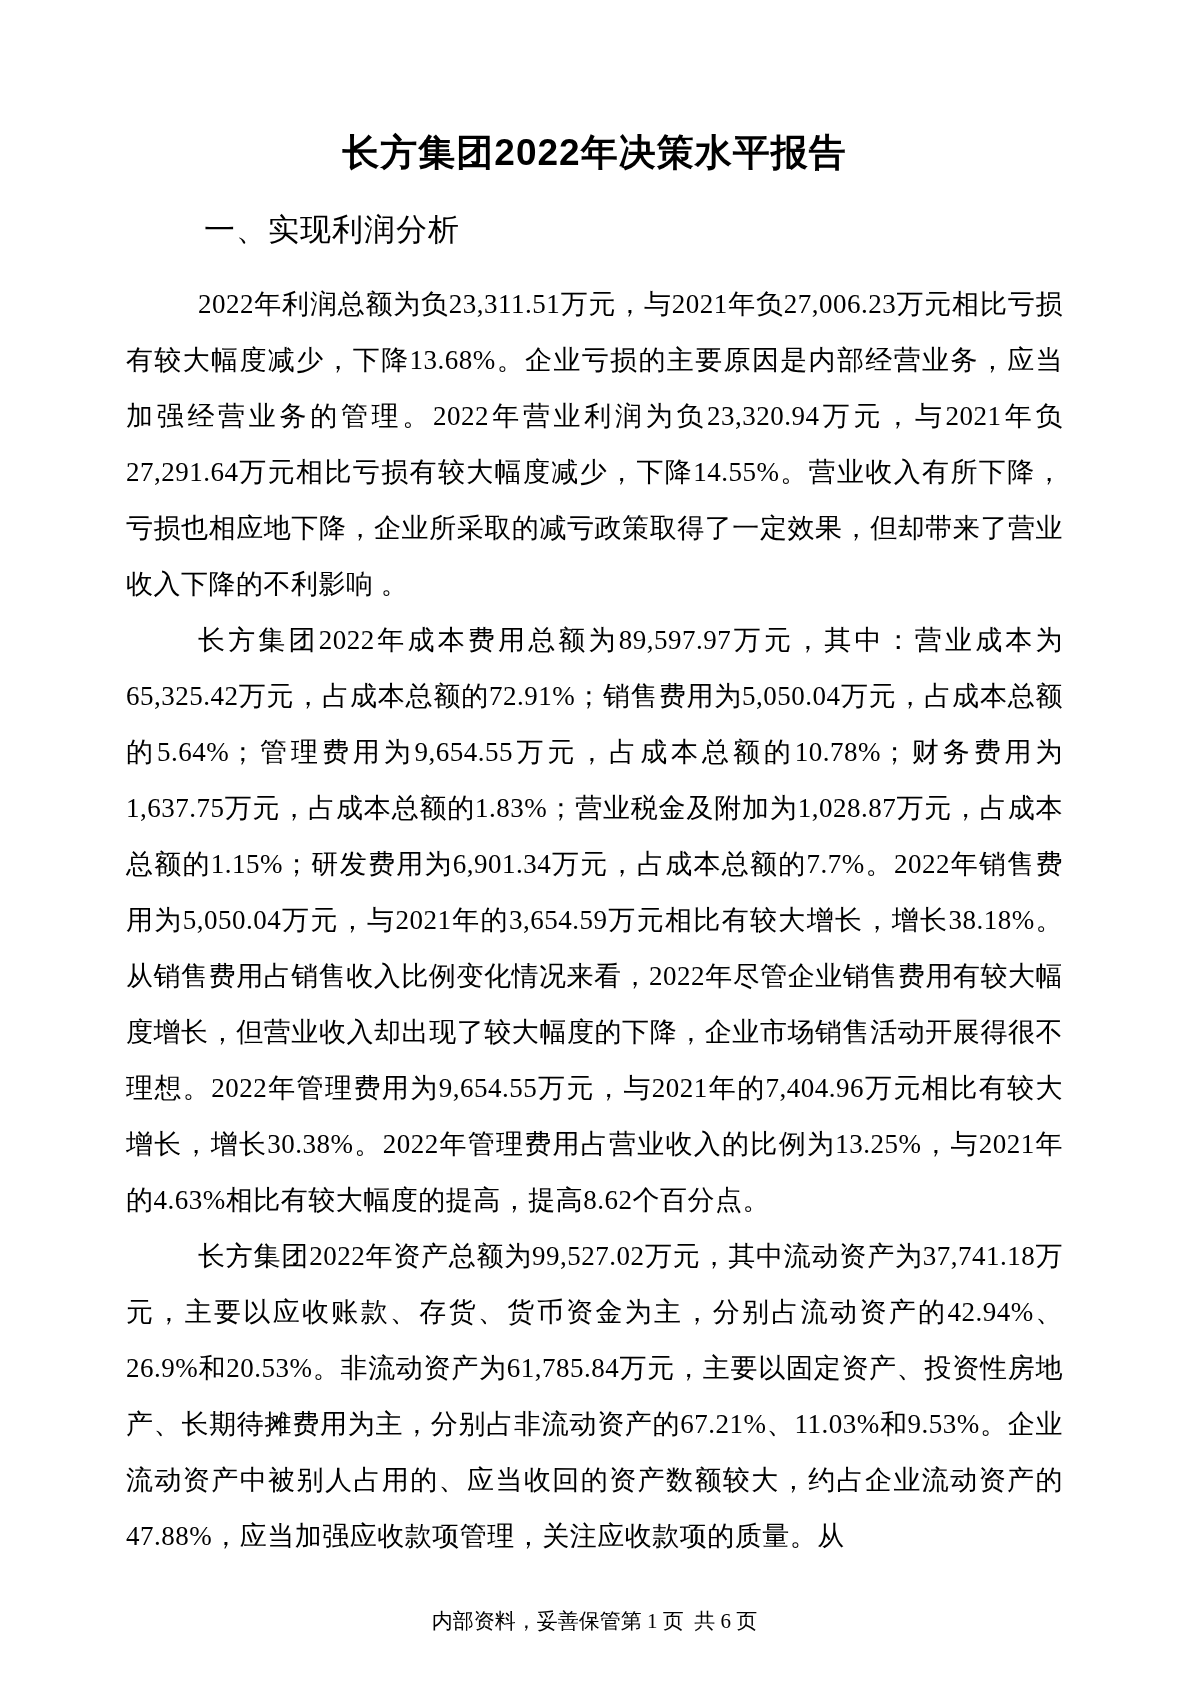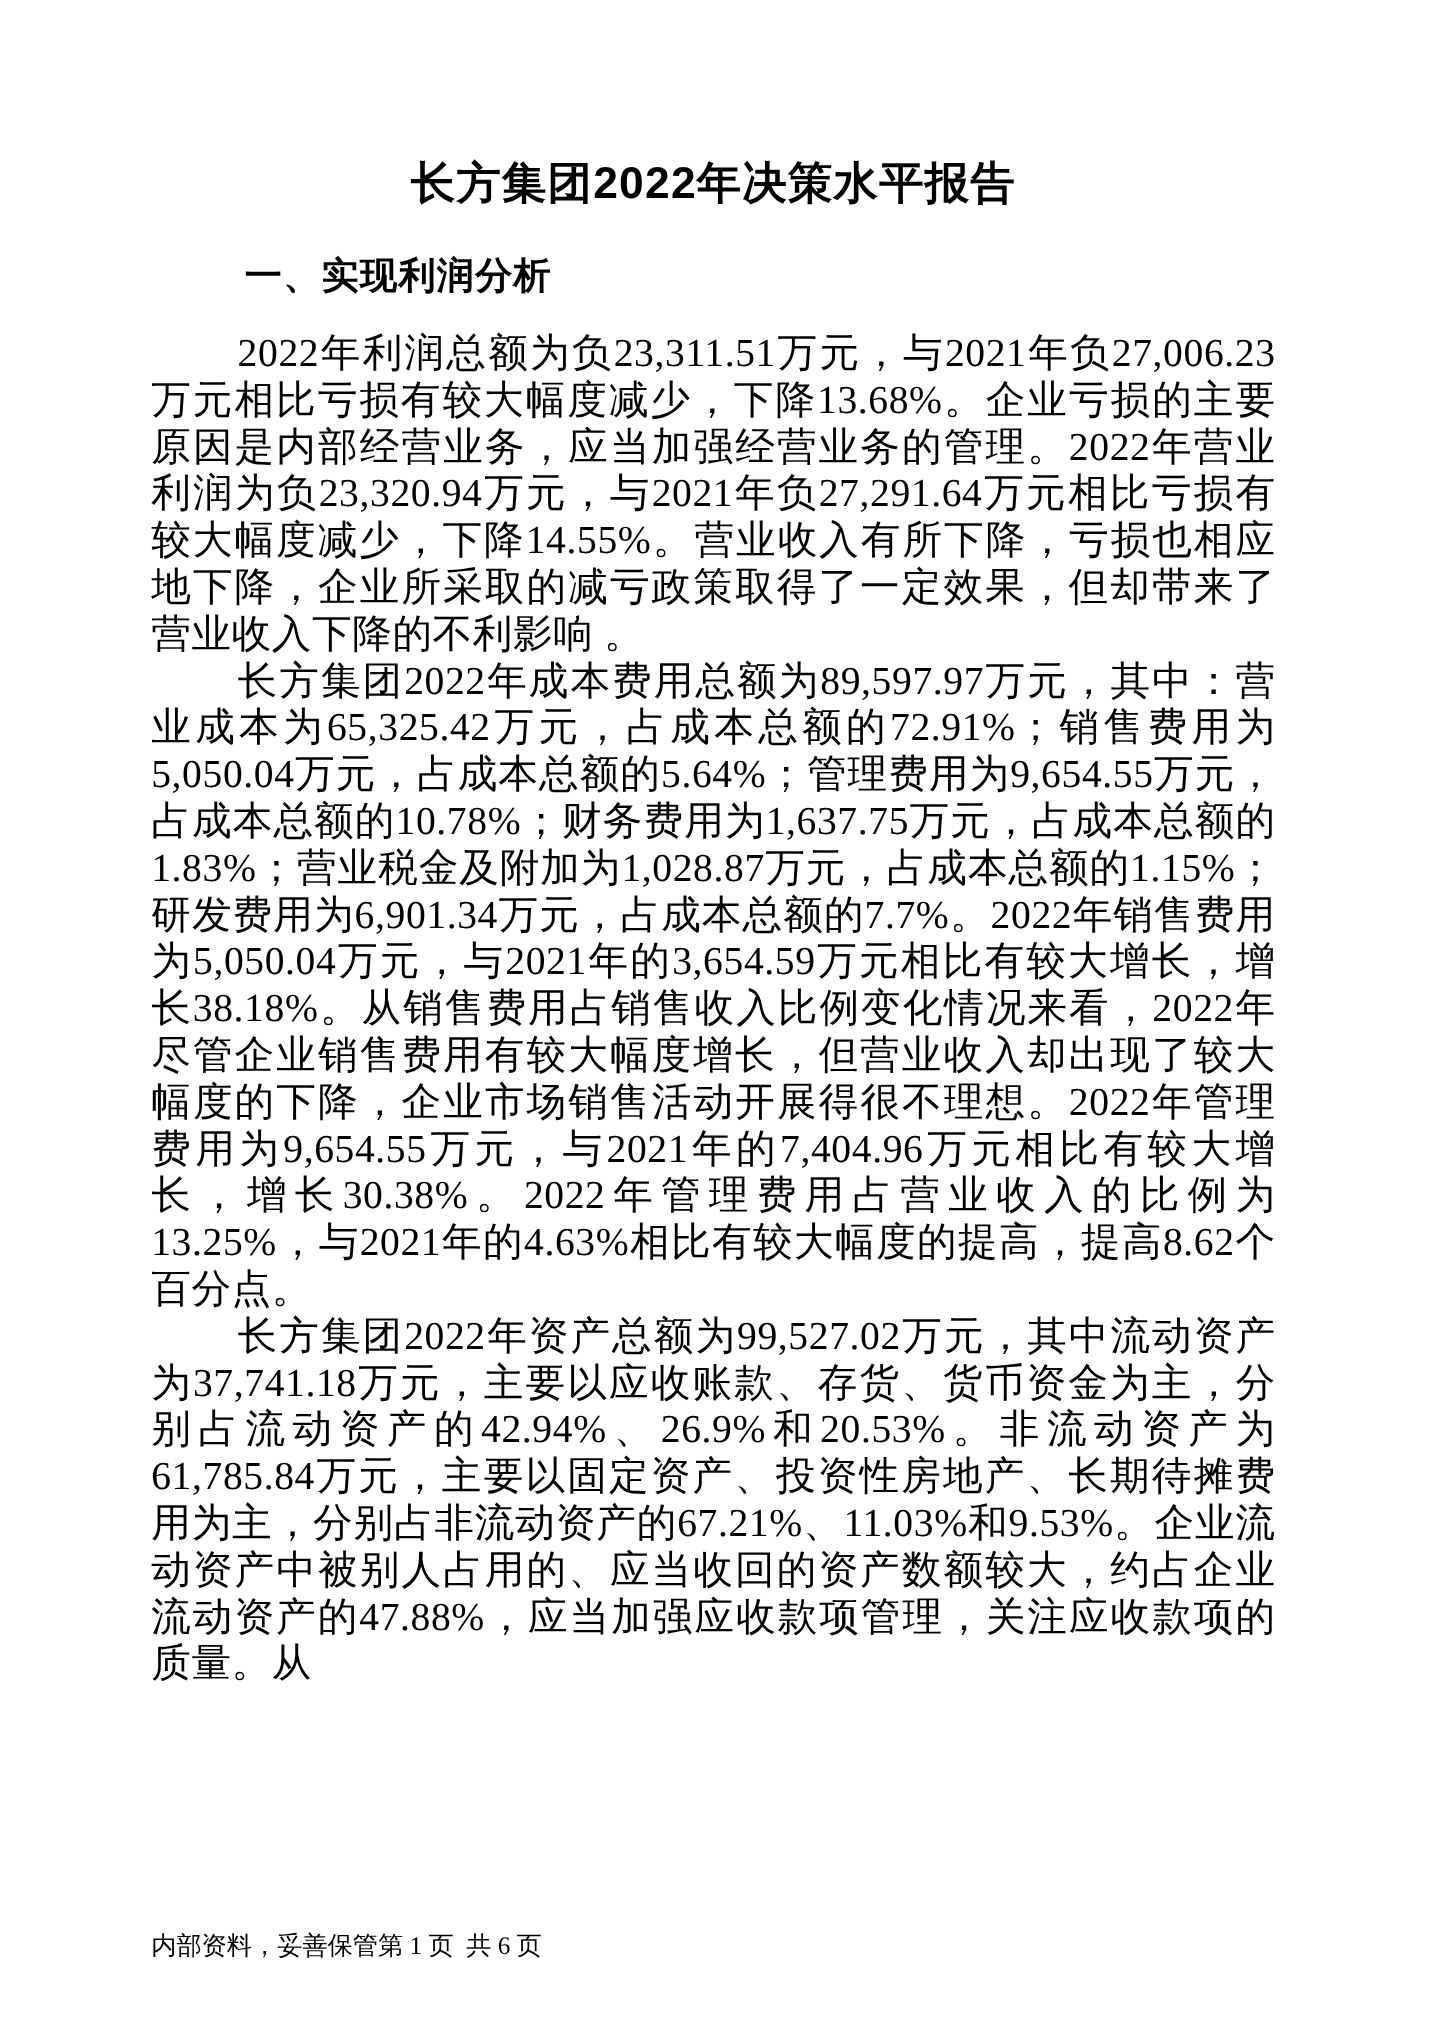--- a/index.html
+++ b/index.html
@@ -22,42 +22,42 @@
   .report-title {
     font-family: "Liberation Sans", "DejaVu Sans", sans-serif;
     font-weight: bold;
     font-size: 37px;
     line-height: 54px;
     text-align: center;
     letter-spacing: 1px;
   }
   .section-heading {
     font-family: "Liberation Sans", "DejaVu Sans", sans-serif;
-    font-weight: bold;
+    font-weight: normal;
     font-size: 31px;
     line-height: 40px;
     text-indent: 78px;
     margin-top: 30px;
     margin-bottom: 26px;
     letter-spacing: 1px;
   }
   .body-para {
-    font-size: 33px;
-    line-height: 39px;
+    font-size: 27px;
+    line-height: 56px;
     text-align: justify;
     text-indent: 72px;
     letter-spacing: 0.5px;
   }
   .page-footer {
     position: absolute;
     left: 126px;
     right: 128px;
     top: 1582px;
     display: flex;
-    justify-content: flex-start;
+    justify-content: center;
     align-items: baseline;
     font-size: 21px;
     line-height: 28px;
   }
   .footer-left {
     font-family: "Liberation Sans", "DejaVu Sans", sans-serif;
     white-space: pre;
   }
   .footer-right {
     font-family: "Liberation Serif", "DejaVu Serif", serif;

